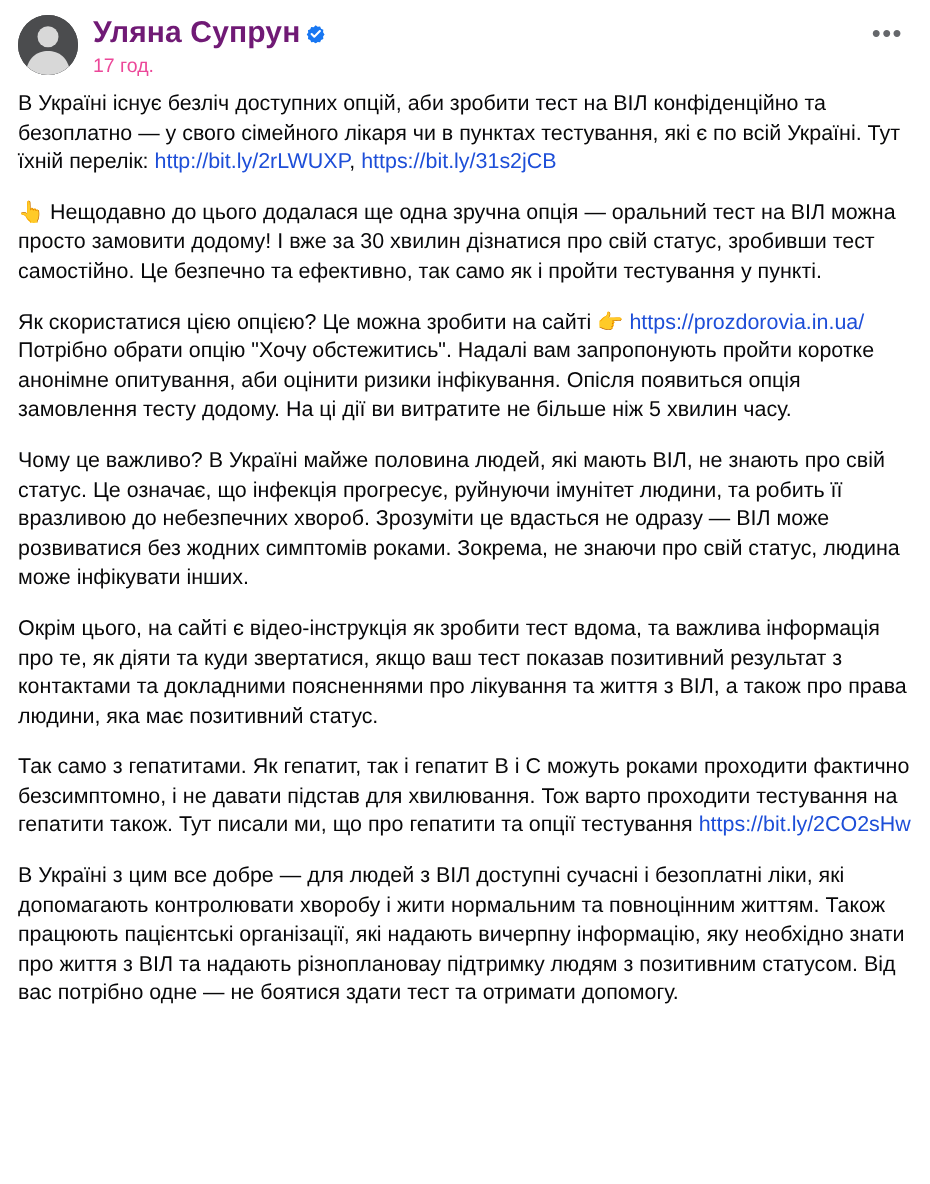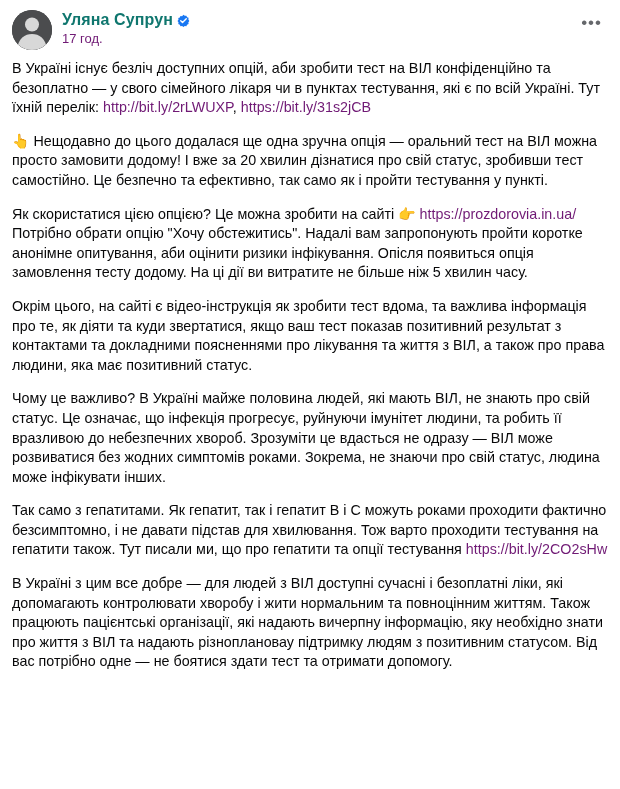--- a/index.html
+++ b/index.html
@@ -43,38 +43,38 @@
     display: flex;
     flex-direction: column;
     justify-content: center;
     padding-top: 1px;
   }
   .author-row {
     display: flex;
     align-items: center;
   }
   .author-name {
-    font-size: 16px;
+    font-size: 20px;
     font-weight: bold;
-    color: #0f766e;
+    color: #701a75;
     letter-spacing: 0.1px;
   }
   .verified {
     margin-left: 4px;
     display: inline-flex;
     align-items: center;
   }
   .meta-row {
     display: flex;
     align-items: center;
     margin-top: 2px;
   }
   .timestamp {
     font-size: 13px;
-    color: #701a75;
+    color: #ec4899;
   }
   .menu-dots {
     position: absolute;
     right: 2px;
     top: 4px;
     font-size: 17px;
     color: #65676b;
     letter-spacing: 1px;
     line-height: 14px;
     cursor: pointer;
@@ -86,21 +86,21 @@
     color: #080809;
     padding-bottom: 6px;
   }
   .post-body p {
     margin: 0 0 14px 0;
   }
   .post-body p:last-child {
     margin-bottom: 0;
   }
   a.link {
-    color: #701a75;
+    color: #1d4ed8;
     text-decoration: none;
     word-break: break-all;
   }
   .emoji-lg {
     font-family: "DejaVu Sans", sans-serif;
     font-size: 14px;
   }
 </style>
 </head>
 <body>
@@ -127,21 +127,21 @@
       </div>
       <div class="meta-row">
         <span class="timestamp">17 год.</span>
       </div>
     </div>
     <div class="menu-dots">•••</div>
   </div>
 
   <div class="post-body">
       <p><span>В Україні існує безліч доступних опцій, аби зробити тест на ВІЛ конфіденційно та безоплатно — у свого сімейного лікаря чи в пунктах тестування, які є по всій Україні. Тут їхній перелік: </span><a class="link" href="#">http://bit.ly/2rLWUXP</a><span>, </span><a class="link" href="#">https://bit.ly/31s2jCB</a></p>
-      <p><span class="emoji-lg">👆</span><span> Нещодавно до цього додалася ще одна зручна опція — оральний тест на ВІЛ можна просто замовити додому! І вже за 20 хвилин дізнатися про свій статус, зробивши тест самостійно. Це безпечно та ефективно, так само як і пройти тестування у пункті.</span></p>
+      <p><span class="emoji-lg">👆</span><span> Нещодавно до цього додалася ще одна зручна опція — оральний тест на ВІЛ можна просто замовити додому! І вже за 30 хвилин дізнатися про свій статус, зробивши тест самостійно. Це безпечно та ефективно, так само як і пройти тестування у пункті.</span></p>
       <p><span>Як скористатися цією опцією? Це можна зробити на сайті </span><span class="emoji-lg">👉</span><span> </span><a class="link" href="#">https://prozdorovia.in.ua/</a><span> Потрібно обрати опцію "Хочу обстежитись". Надалі вам запропонують пройти коротке анонімне опитування, аби оцінити ризики інфікування. Опісля появиться опція замовлення тесту додому. На ці дії ви витратите не більше ніж 5 хвилин часу.</span></p>
+      <p><span>Чому це важливо? В Україні майже половина людей, які мають ВІЛ, не знають про свій статус. Це означає, що інфекція прогресує, руйнуючи імунітет людини, та робить її вразливою до небезпечних хвороб. Зрозуміти це вдасться не одразу — ВІЛ може розвиватися без жодних симптомів роками. Зокрема, не знаючи про свій статус, людина може інфікувати інших.</span></p>
       <p><span>Окрім цього, на сайті є відео-інструкція як зробити тест вдома, та важлива інформація про те, як діяти та куди звертатися, якщо ваш тест показав позитивний результат з контактами та докладними поясненнями про лікування та життя з ВІЛ, а також про права людини, яка має позитивний статус.</span></p>
-      <p><span>Чому це важливо? В Україні майже половина людей, які мають ВІЛ, не знають про свій статус. Це означає, що інфекція прогресує, руйнуючи імунітет людини, та робить її вразливою до небезпечних хвороб. Зрозуміти це вдасться не одразу — ВІЛ може розвиватися без жодних симптомів роками. Зокрема, не знаючи про свій статус, людина може інфікувати інших.</span></p>
       <p><span>Так само з гепатитами. Як гепатит, так і гепатит В і С можуть роками проходити фактично безсимптомно, і не давати підстав для хвилювання. Тож варто проходити тестування на гепатити також. Тут писали ми, що про гепатити та опції тестування </span><a class="link" href="#">https://bit.ly/2CO2sHw</a></p>
       <p><span>В Україні з цим все добре — для людей з ВІЛ доступні сучасні і безоплатні ліки, які допомагають контролювати хворобу і жити нормальним та повноцінним життям. Також працюють пацієнтські організації, які надають вичерпну інформацію, яку необхідно знати про життя з ВІЛ та надають різноплановау підтримку людям з позитивним статусом. Від вас потрібно одне — не боятися здати тест та отримати допомогу.</span></p>
     </div>
 
 </div>
 
 </body></html>

